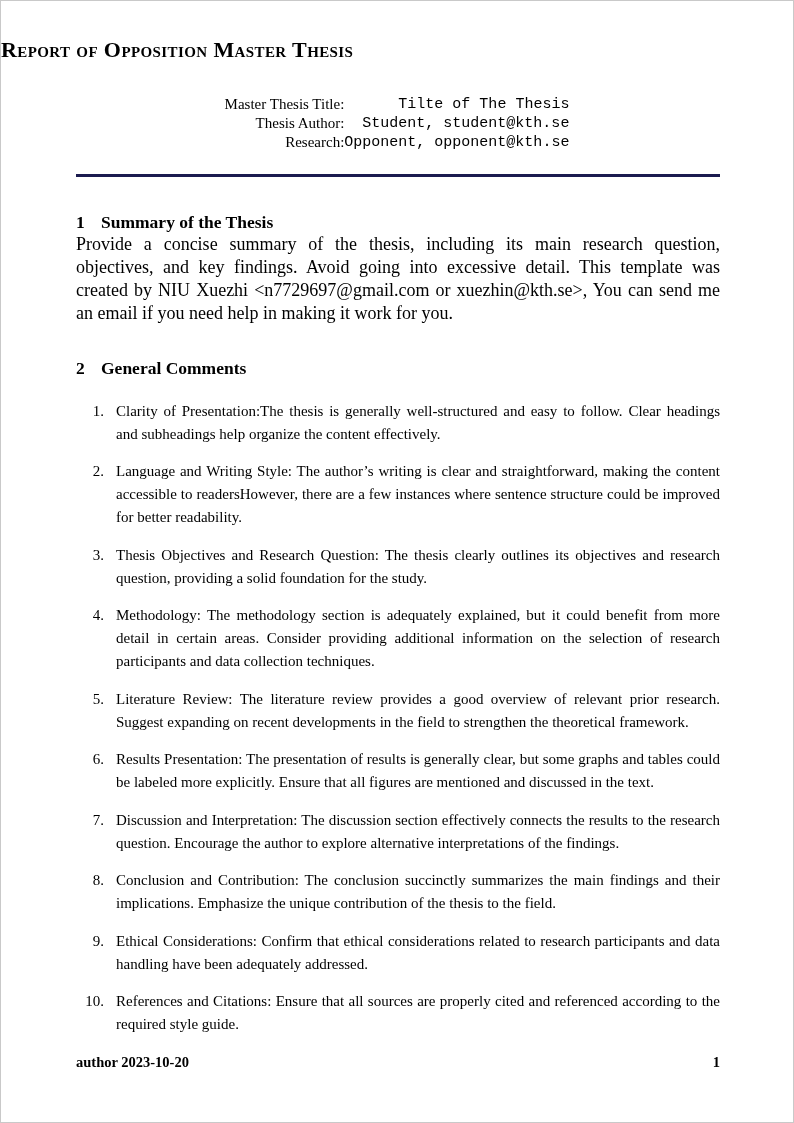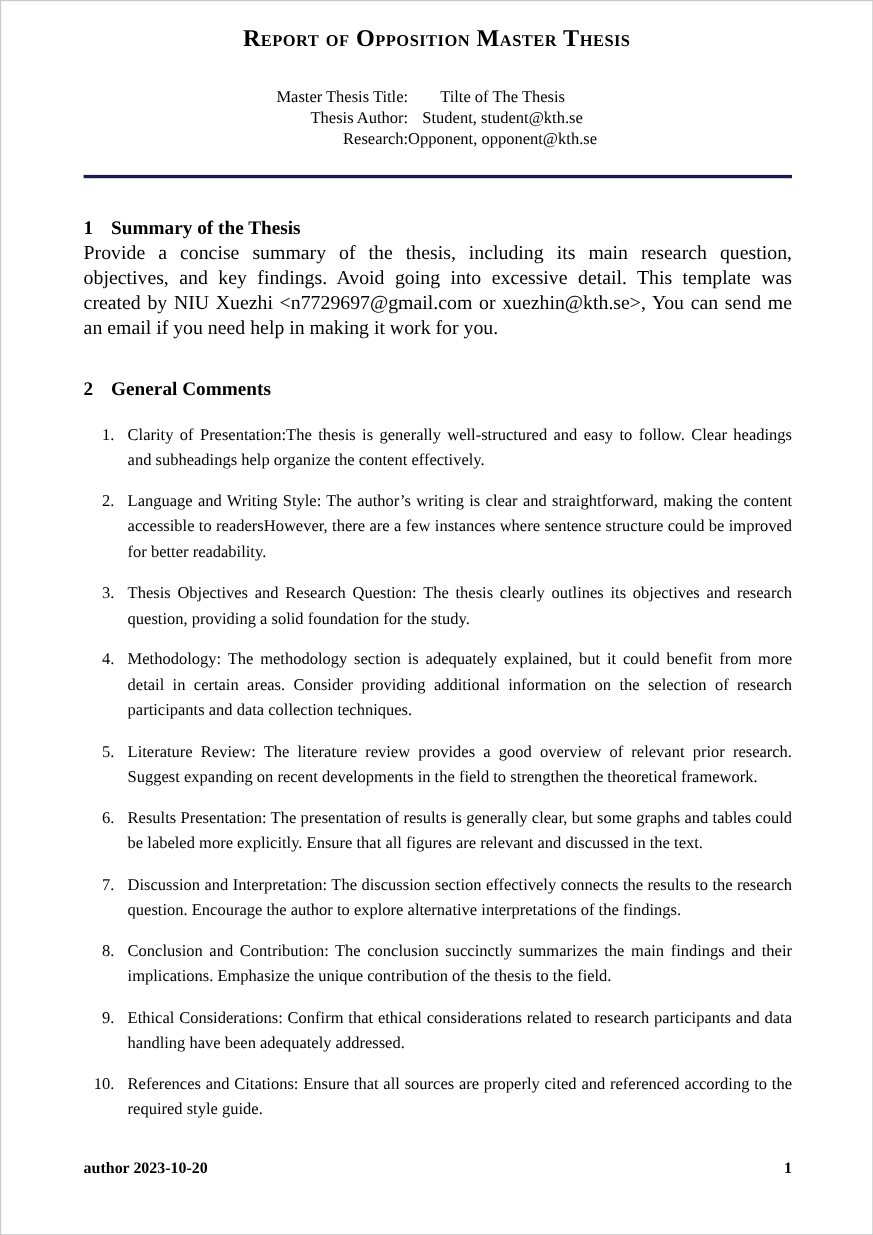--- a/index.html
+++ b/index.html
@@ -10,38 +10,37 @@
     background:#ffffff;
     border:1px solid #c9c9c9;
     font-family:"Liberation Serif","DejaVu Serif",serif;
     color:#000;
     overflow:hidden;
   }
   
   .logo{position:absolute;left:27px;top:5px;width:100px;height:102px;}
   
   .doc-title{
-    text-align:center;
-    padding-top:21px;
+    padding-top:36px;
     font-size:22px;
     font-weight:bold;
     font-variant:small-caps;
     letter-spacing:.4px;
   }
   .info-grid{
     width:max-content;
     margin:32px auto 0 36px;
     margin-left:auto;margin-right:auto;
     display:grid;
     grid-template-columns:auto auto;
     font-size:15px;
     line-height:19px;
   }
   .info-label{text-align:right;}
-  .info-value{text-align:center;}
+  .info-value{text-align:right;font-family:Liberation Mono, monospace;}
   .gap-row{}
   .rule{
     height:2.5px;
     background:#1b1b4f;
     margin:22px 73px 0 75px;
   }
   
   .content{padding:0 73px 0 75px;}
   .section-heading{
     display:flex;
@@ -135,21 +134,21 @@
       <li>
         <span class="item-num">4.</span>
         <div class="item-text">Methodology: The methodology section is adequately explained, but it could benefit from more detail in certain areas. Consider providing additional information on the selection of research participants and data collection techniques.</div>
       </li>
       <li>
         <span class="item-num">5.</span>
         <div class="item-text">Literature Review: The literature review provides a good overview of relevant prior research. Suggest expanding on recent developments in the field to strengthen the theoretical framework.</div>
       </li>
       <li>
         <span class="item-num">6.</span>
-        <div class="item-text">Results Presentation: The presentation of results is generally clear, but some graphs and tables could be labeled more explicitly. Ensure that all figures are relevant and discussed in the text.</div>
+        <div class="item-text">Results Presentation: The presentation of results is generally clear, but some graphs and tables could be labeled more explicitly. Ensure that all figures are mentioned and discussed in the text.</div>
       </li>
       <li>
         <span class="item-num">7.</span>
         <div class="item-text">Discussion and Interpretation: The discussion section effectively connects the results to the research question. Encourage the author to explore alternative interpretations of the findings.</div>
       </li>
       <li>
         <span class="item-num">8.</span>
         <div class="item-text">Conclusion and Contribution: The conclusion succinctly summarizes the main findings and their implications. Emphasize the unique contribution of the thesis to the field.</div>
       </li>
       <li>

